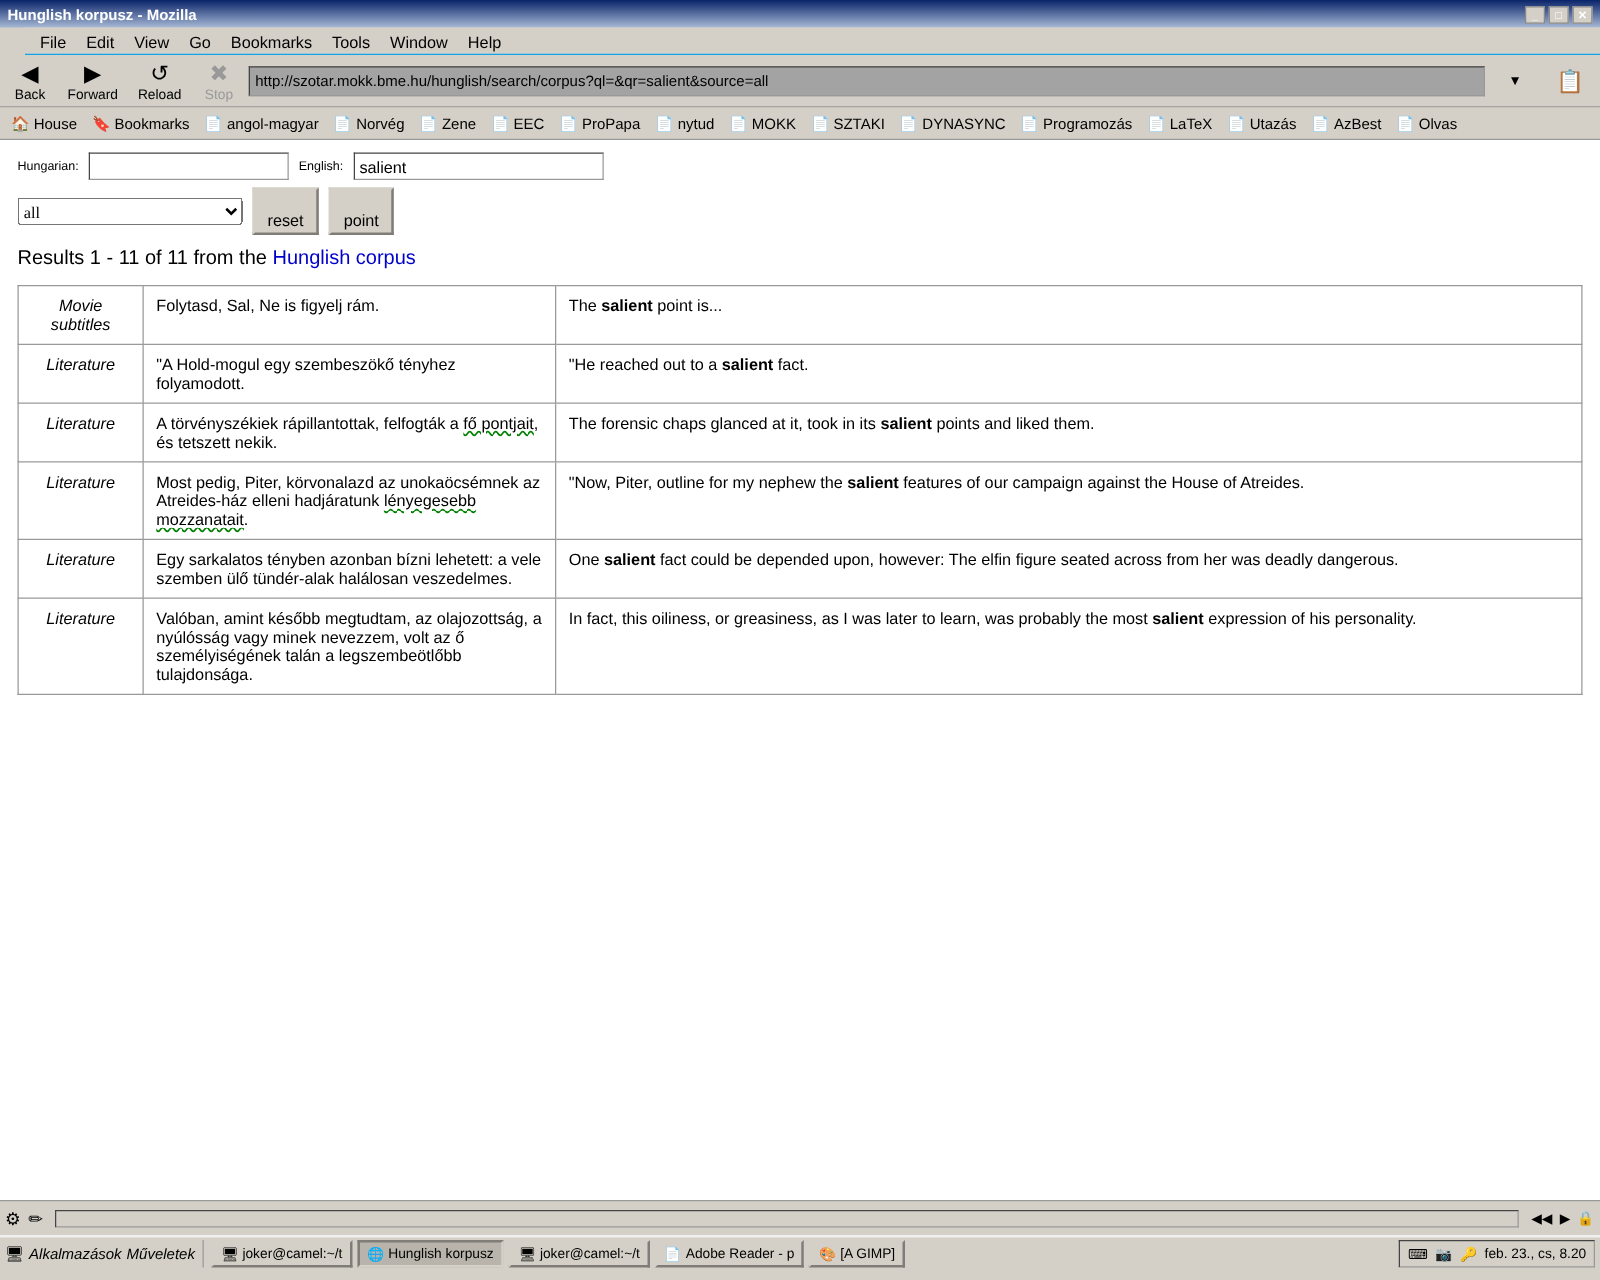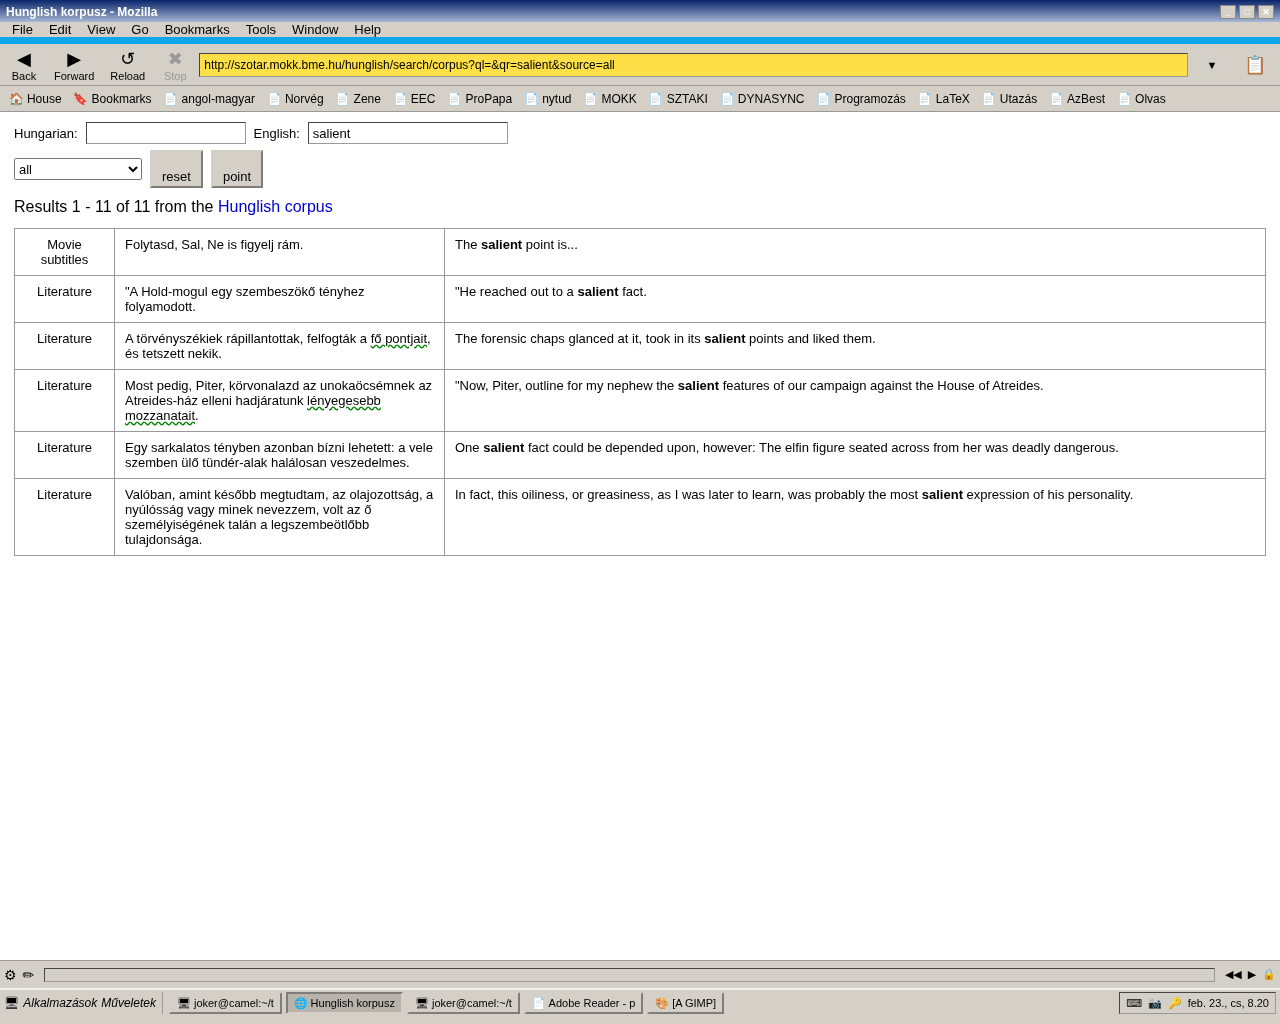--- a/index.html
+++ b/index.html
@@ -27,23 +27,24 @@
       display: flex; align-items: center; justify-content: center;
     }
 
     
     #menubar {
       background: #d4d0c8;
       display: flex;
       gap: 0px;
       padding: 2px 4px;
       font-size: 13px;
-      border-bottom: 7px solid #0ea5e9;
-      height: 22px;
-      align-items: center;
+      border-bottom: 1px solid #0ea5e9;
+      height: 22px;
+      align-items: flex-start;
+      margin-left: 20px;
     }
     .menu-item {
       padding: 2px 8px;
       cursor: pointer;
     }
 
     
     #toolbar {
       background: #d4d0c8;
       display: flex;
@@ -62,21 +63,21 @@
       padding: 2px 6px;
       min-width: 40px;
     }
     .toolbar-btn .icon { font-size: 18px; }
     .toolbar-btn.disabled { color: #999; }
 
     #address-bar {
       flex: 1;
       height: 24px;
       border: 1px inset #999;
-      background: #fde047;
+      background: #a3a3a3;
       padding: 2px 4px;
       font-size: 12px;
     }
 
     
     #bookmarks-bar {
       background: #d4d0c8;
       display: flex;
       align-items: center;
       padding: 2px 4px;
@@ -107,31 +108,32 @@
     
     .search-form {
       margin-bottom: 10px;
     }
     .form-row {
       display: flex;
       align-items: center;
       gap: 8px;
       margin-bottom: 6px;
     }
-    .form-row label { font-size: 13px; }
+    .form-row label { font-size: 10px; }
     .text-input {
       border: 1px inset #999;
       height: 22px;
       padding: 2px 4px;
       font-size: 13px;
     }
     .form-row select {
       height: 22px;
       font-size: 13px;
-      width: 128px;
+      width: 180px;
+      font-family: Liberation Serif, serif;
     }
     .form-btn {
       height: 22px;
       padding: 17px 10px;
       font-size: 13px;
       background: #d4d0c8;
       border: 2px outset #d4d0c8;
       cursor: pointer;
     }
 
@@ -149,20 +151,21 @@
     }
     .results-table td {
       border: 1px solid #999;
       padding: 8px 10px;
       vertical-align: top;
     }
     .category-cell {
       width: 100px;
       text-align: center;
       font-size: 13px;
+      font-style: italic;
     }
     .hu-cell { width: 330px; }
     .en-cell { width: auto; }
 
     
     #statusbar {
       background: #d4d0c8;
       border-top: 1px solid #999;
       height: 28px;
       display: flex;

